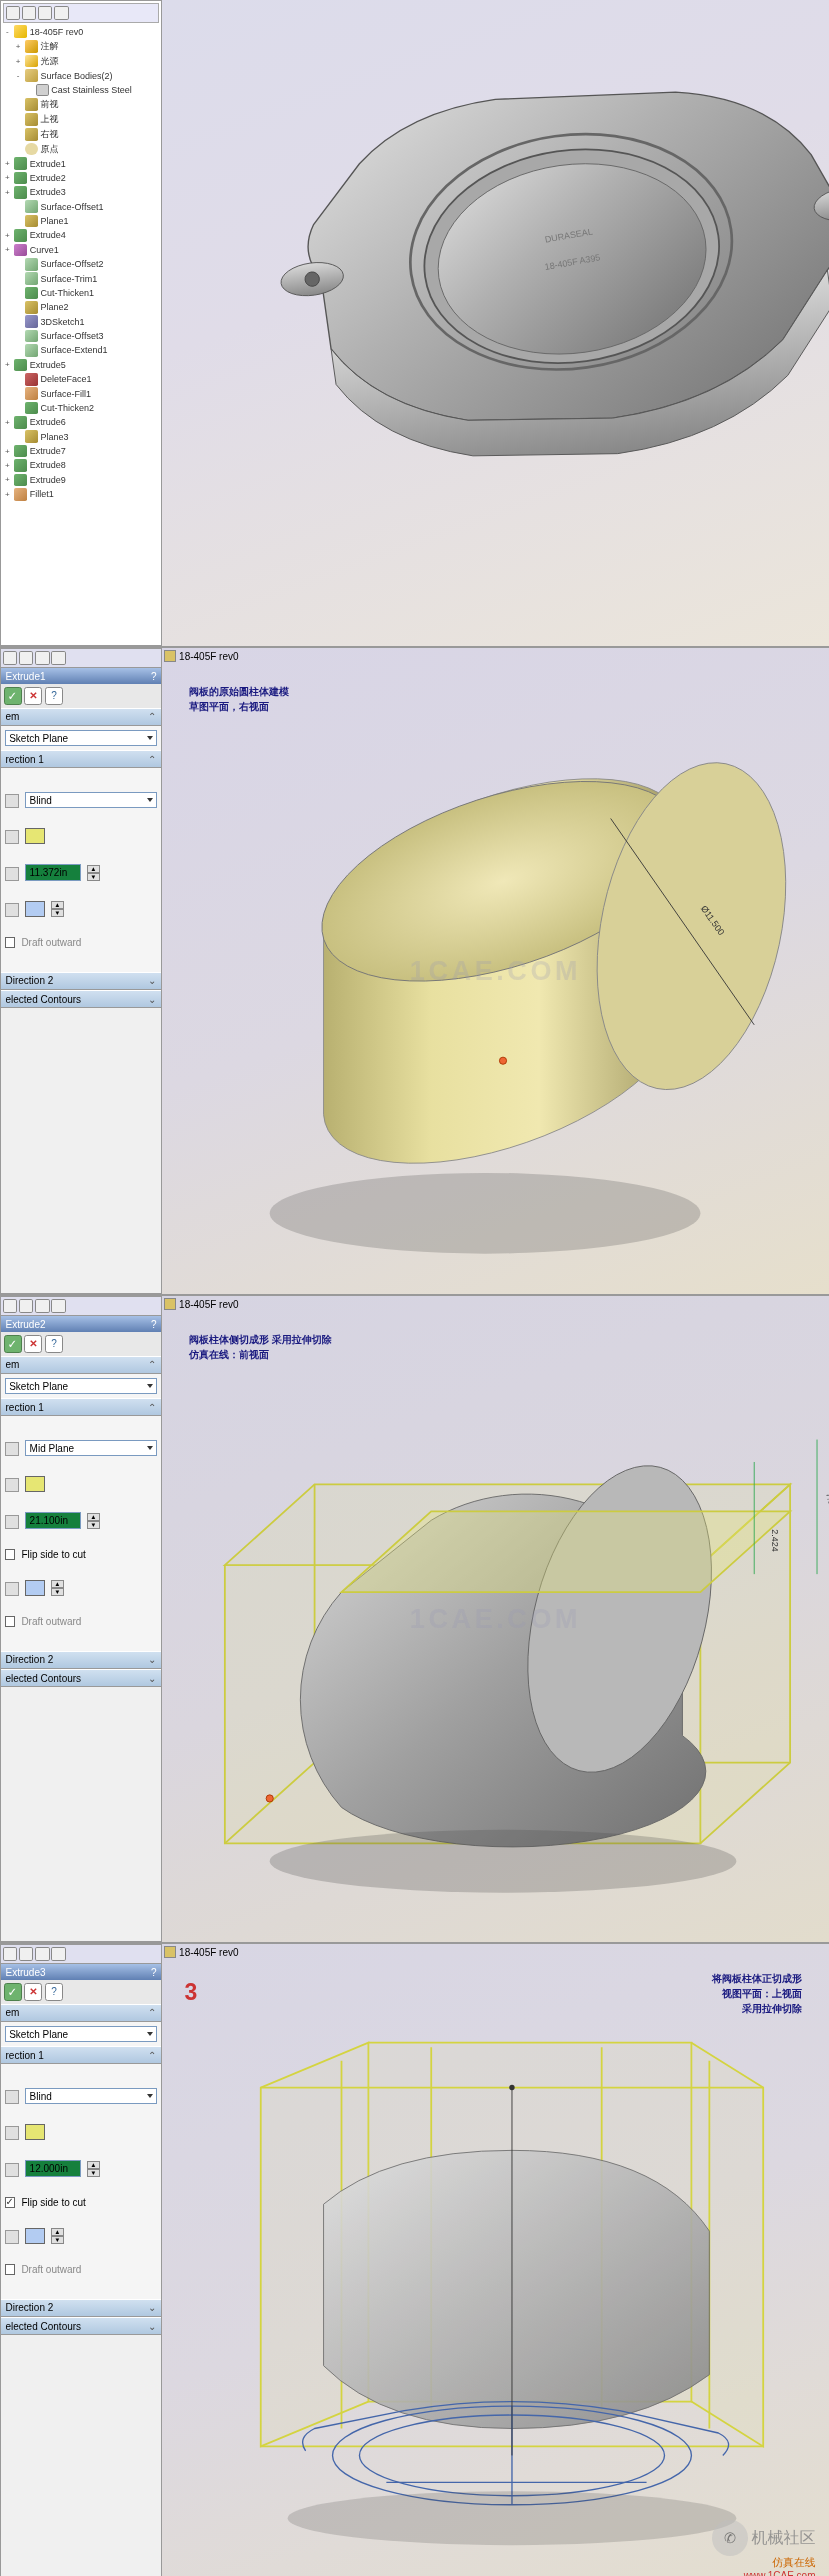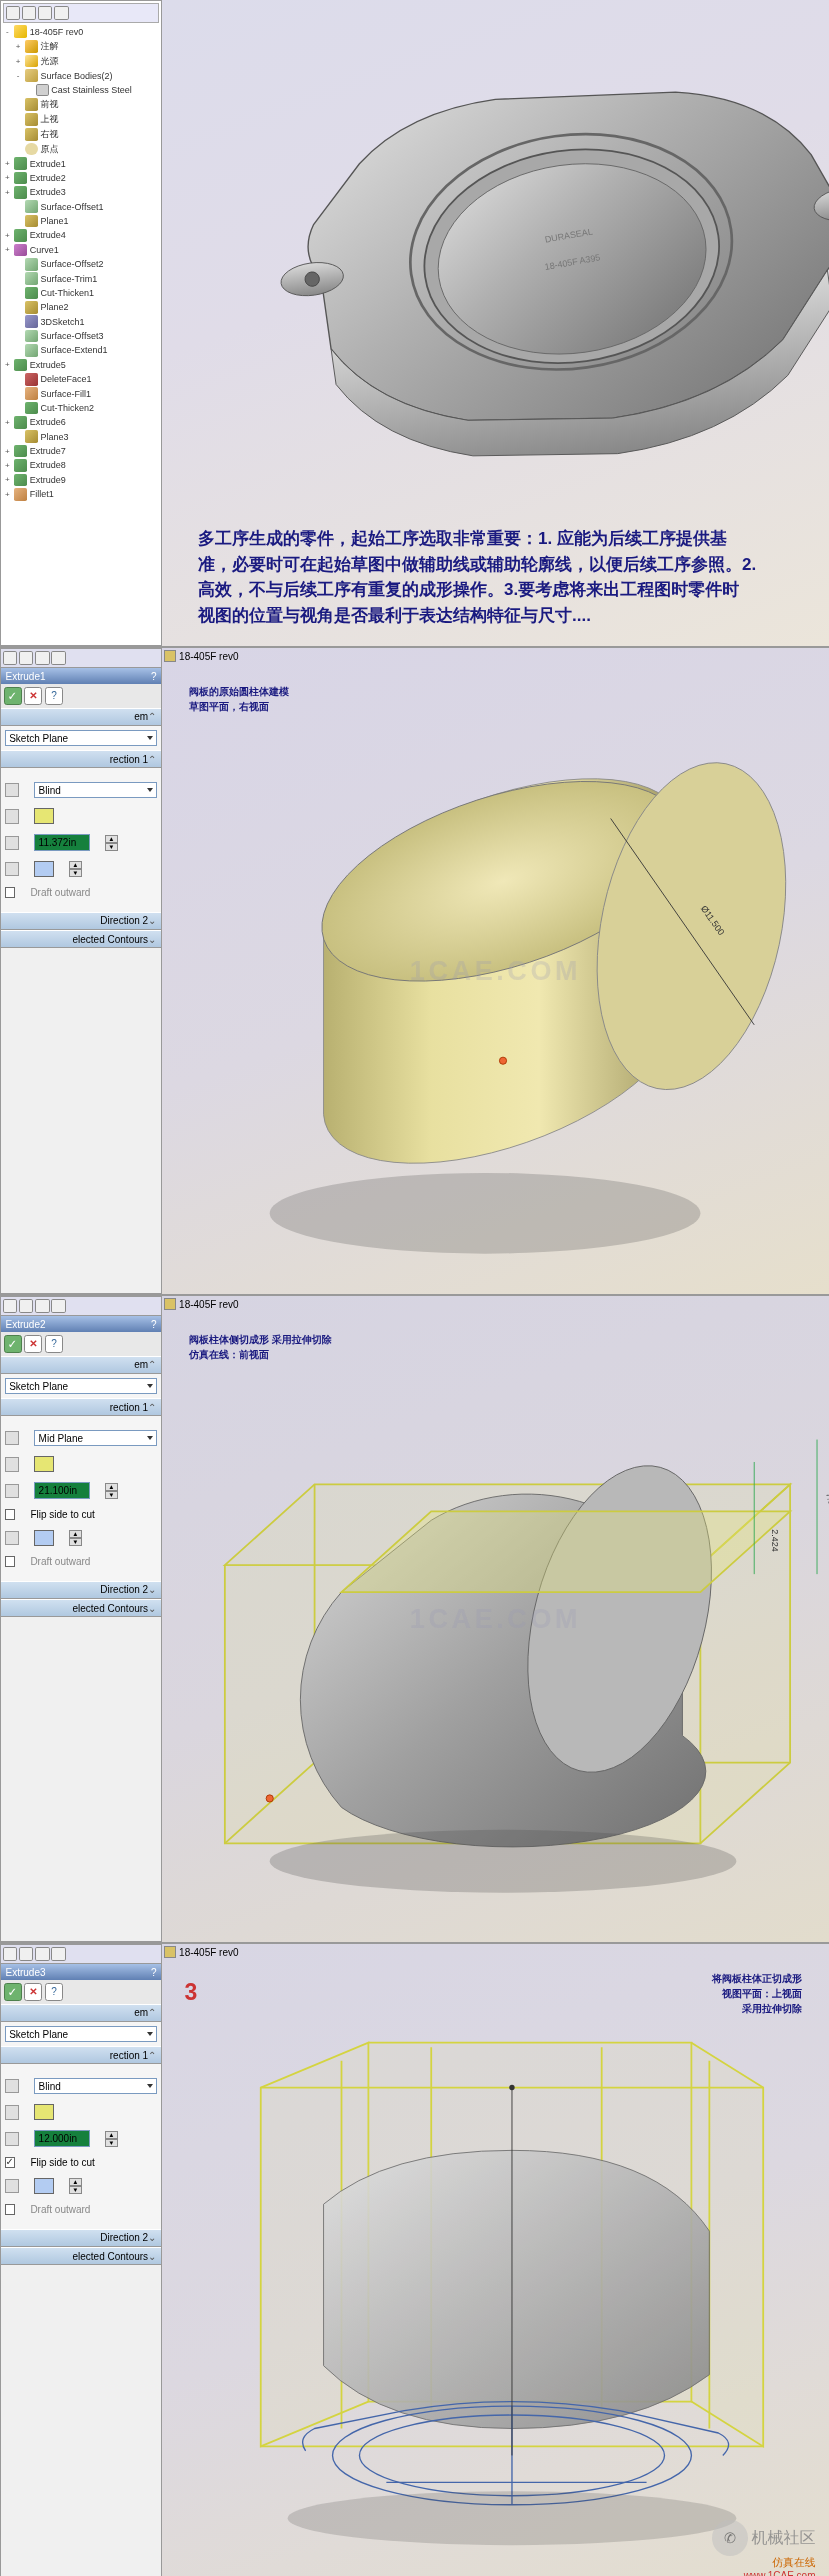--- a/index.html
+++ b/index.html
@@ -38,24 +38,24 @@
 
 .prop-panel{width:162px;background:#f0f0f0;border:0.9px solid #999}
 .prop-tabs{display:flex;background:#e0e0f0;border-bottom:0.9px solid #999;padding:1.8px;gap:1.8px}
 .prop-tabs span{width:14.4px;height:14.4px;background:#f0f0f0;border:0.9px solid #888;border-radius:1.8px}
 .prop-title{background:linear-gradient(#a6c0e6,#6080b3);color:#fff;padding:2.7px 4.5px;display:flex;justify-content:space-between;align-items:center;font-size:10px}
 .prop-btns{display:flex;gap:2.7px;padding:2.7px;background:#e8e8e8}
 .btn-ok{width:18px;height:18px;background:#6eb36e;border:0.9px solid #4d804d;border-radius:2.7px;position:relative}
 .btn-ok:after{content:"✓";color:#fff;position:absolute;left:2.7px;top:0.9px;font-size:11.7px}
 .btn-x{width:18px;height:18px;background:#fff;border:0.9px solid #888;border-radius:2.7px;color:#cc3333;text-align:center;line-height:16px;font-weight:bold}
 .btn-q{width:18px;height:18px;background:#fff;border:0.9px solid #888;border-radius:2.7px;text-align:center;line-height:16px;color:#336699}
-.section-hdr{background:linear-gradient(#d0e0f0,#b0c8e0);padding:2.7px 4.5px;border-top:0.9px solid #fff;border-bottom:0.9px solid #999;display:flex;justify-content:flex-end;cursor:pointer}
+.section-hdr{background:linear-gradient(#d0e0f0,#b0c8e0);padding:2.7px 4.5px;border-top:0.9px solid #fff;border-bottom:0.9px solid #999;display:flex;justify-content:space-between;cursor:pointer}
 .section-hdr .chev{color:#555}
 .section-body{background:#f5f5f5;padding:3.6px}
-.field-row{display:flex;align-items:center;gap:15px;margin:10px 0}
+.field-row{display:flex;align-items:flex-end;gap:6px;margin:20px 0}
 .field-icon{width:14.4px;height:14.4px;background:#e0e0e0;border:0.9px solid #999;display:inline-block}
 .dropdown{flex:1;background:#fff;border:0.9px solid #7a9ac0;padding:1.8px 3.6px;display:flex;justify-content:space-between;align-items:center}
 .dropdown .arr{border-left:3.6px solid transparent;border-right:3.6px solid transparent;border-top:4.5px solid #333}
 .num-input{width:56px;background:#15803d;border:0.9px solid #7a9ac0;padding:1.8px 3.6px;text-align:left}
 .spinner{width:12.6px;display:flex;flex-direction:column}
 .spinner span{height:8px;background:#e0e0e0;border:0.9px solid #888;font-size:6.3px;text-align:center;line-height:6.3px}
 .checkbox{width:10.8px;height:10.8px;border:0.9px solid #666;background:#fff;display:inline-block;position:relative}
 .checkbox.checked:after{content:"✓";position:absolute;left:0;top:-1.8px;font-size:10px;color:#333}
 .color-swatch{width:20px;height:16px;border:0.9px solid #666}
 .sw-yellow{background:#e6e673}
@@ -285,21 +285,20 @@
         <ellipse cx="50" cy="200" rx="35" ry="18" fill="url(#metal2)" stroke="#555"></ellipse>
         <circle cx="50" cy="200" r="8" fill="#666" stroke="#444"></circle>
         <ellipse cx="650" cy="200" rx="35" ry="18" fill="url(#metal2)" stroke="#555"></ellipse>
         <circle cx="650" cy="200" r="8" fill="#666" stroke="#444"></circle>
 
         <text x="340" y="195" text-anchor="middle" font-size="24" fill="#777" font-family="Arial" transform="rotate(-2 340 195)">DURASEAL</text>
         <text x="340" y="225" text-anchor="middle" font-size="20" fill="#777" font-family="Arial" transform="rotate(-2 340 225)">18-405F A395</text>
       </g>
     </svg>
 
-    <div class="anno-text" style="bottom:18px;left:36px;font-size:17px">多工序生成的零件，起始工序选取非常重要：1. 应能为后续工序提供基<br>准，必要时可在起始草图中做辅助线或辅助轮廓线，以便后续工序参照。2.<br>高效，不与后续工序有重复的成形操作。3.要考虑将来出工程图时零件时<br>视图的位置与视角是否最利于表达结构特征与尺寸....</div>
   </div>
 </div>
 
 <div class="stack-section">
   <div class="prop-panel">
     <div class="prop-tabs">
       <span></span>
         <span></span>
       <span></span>
         <span></span>

